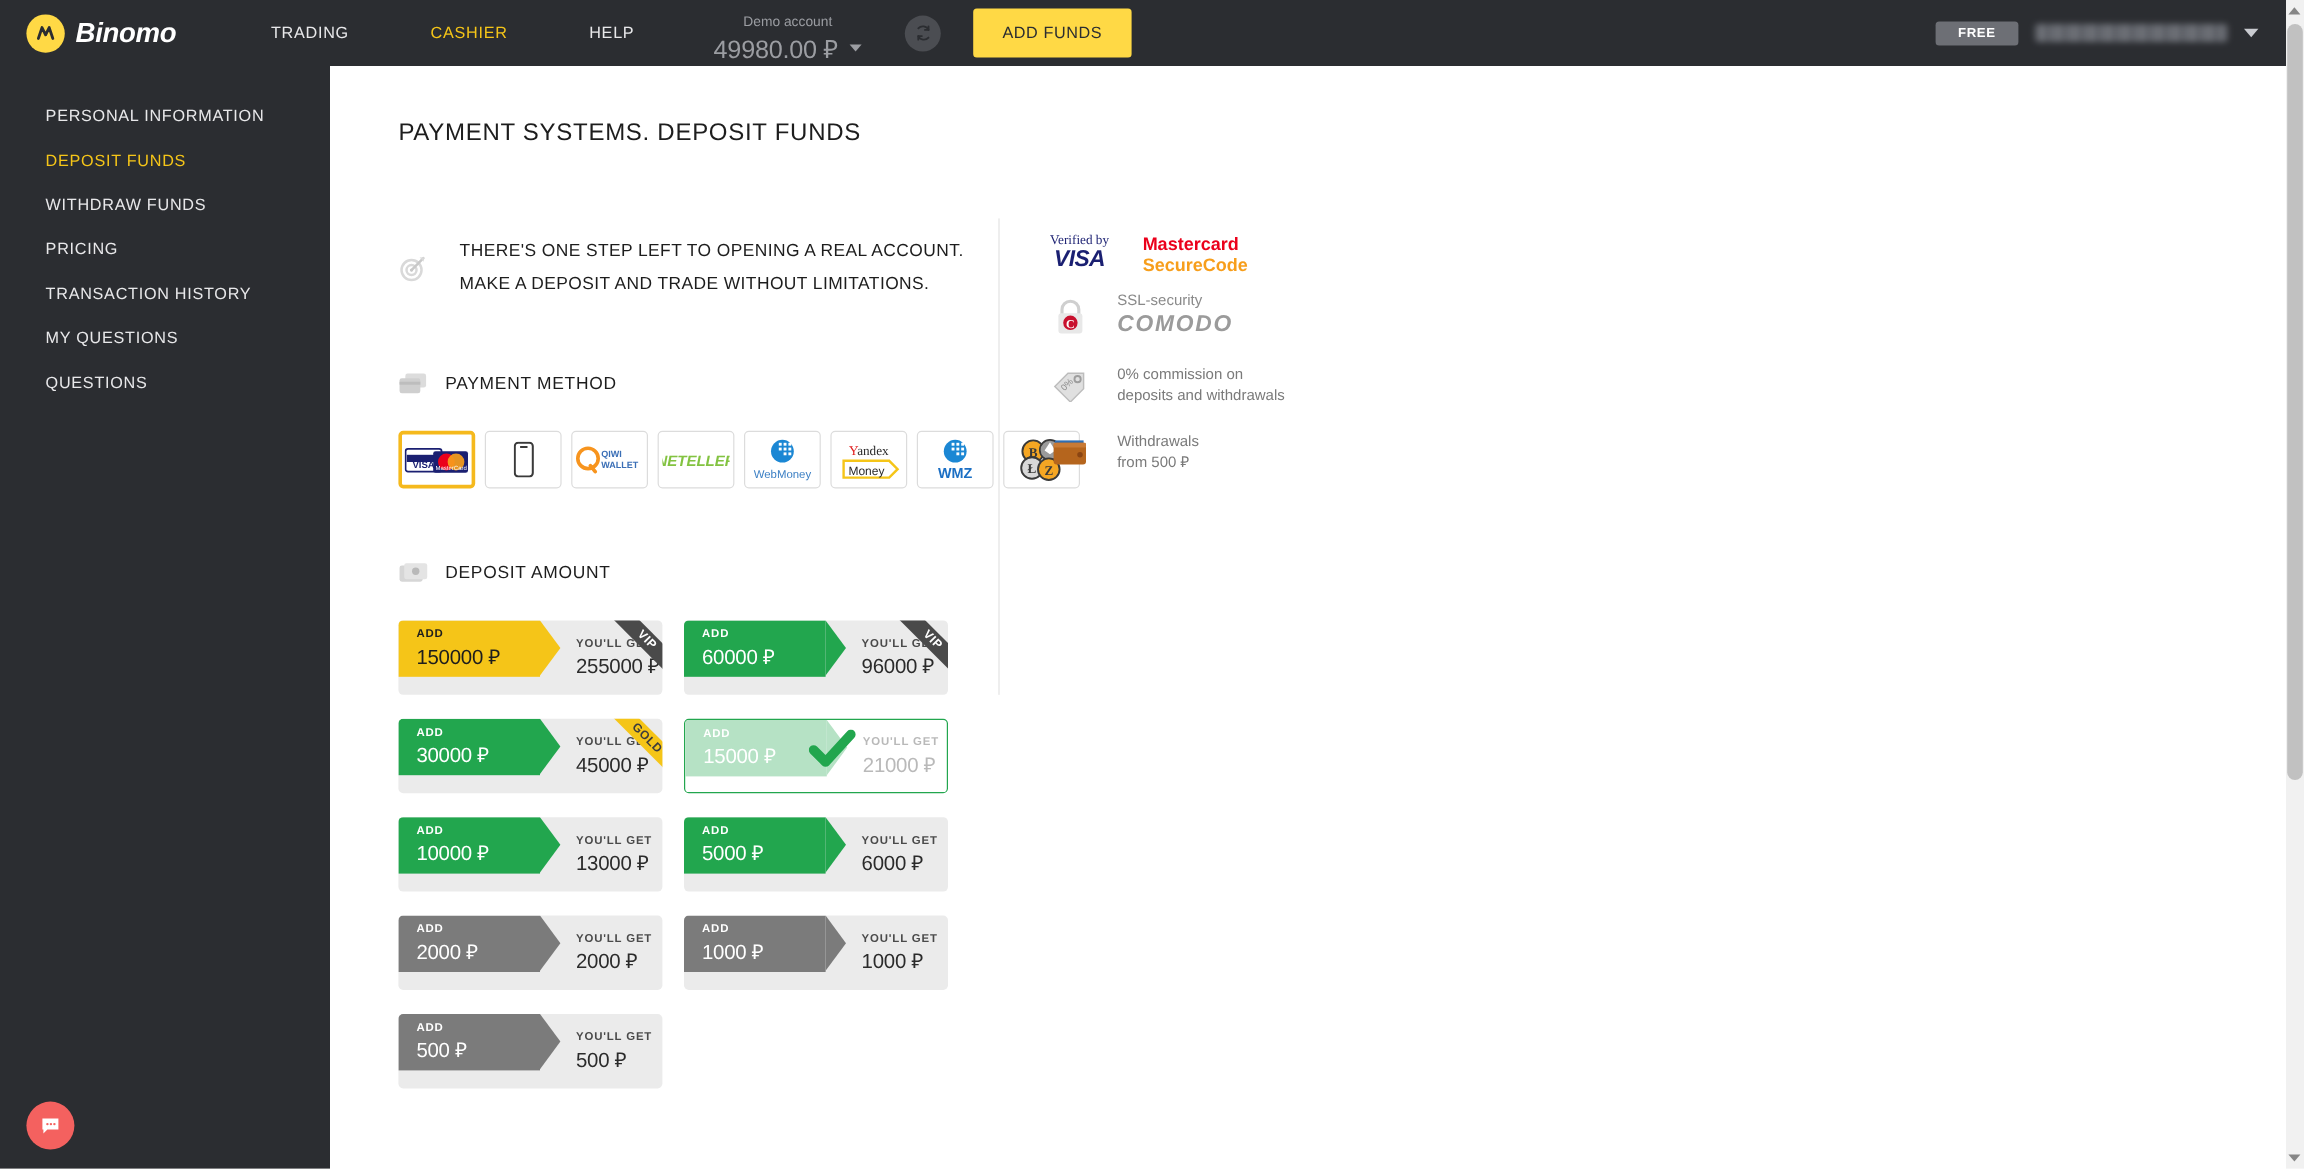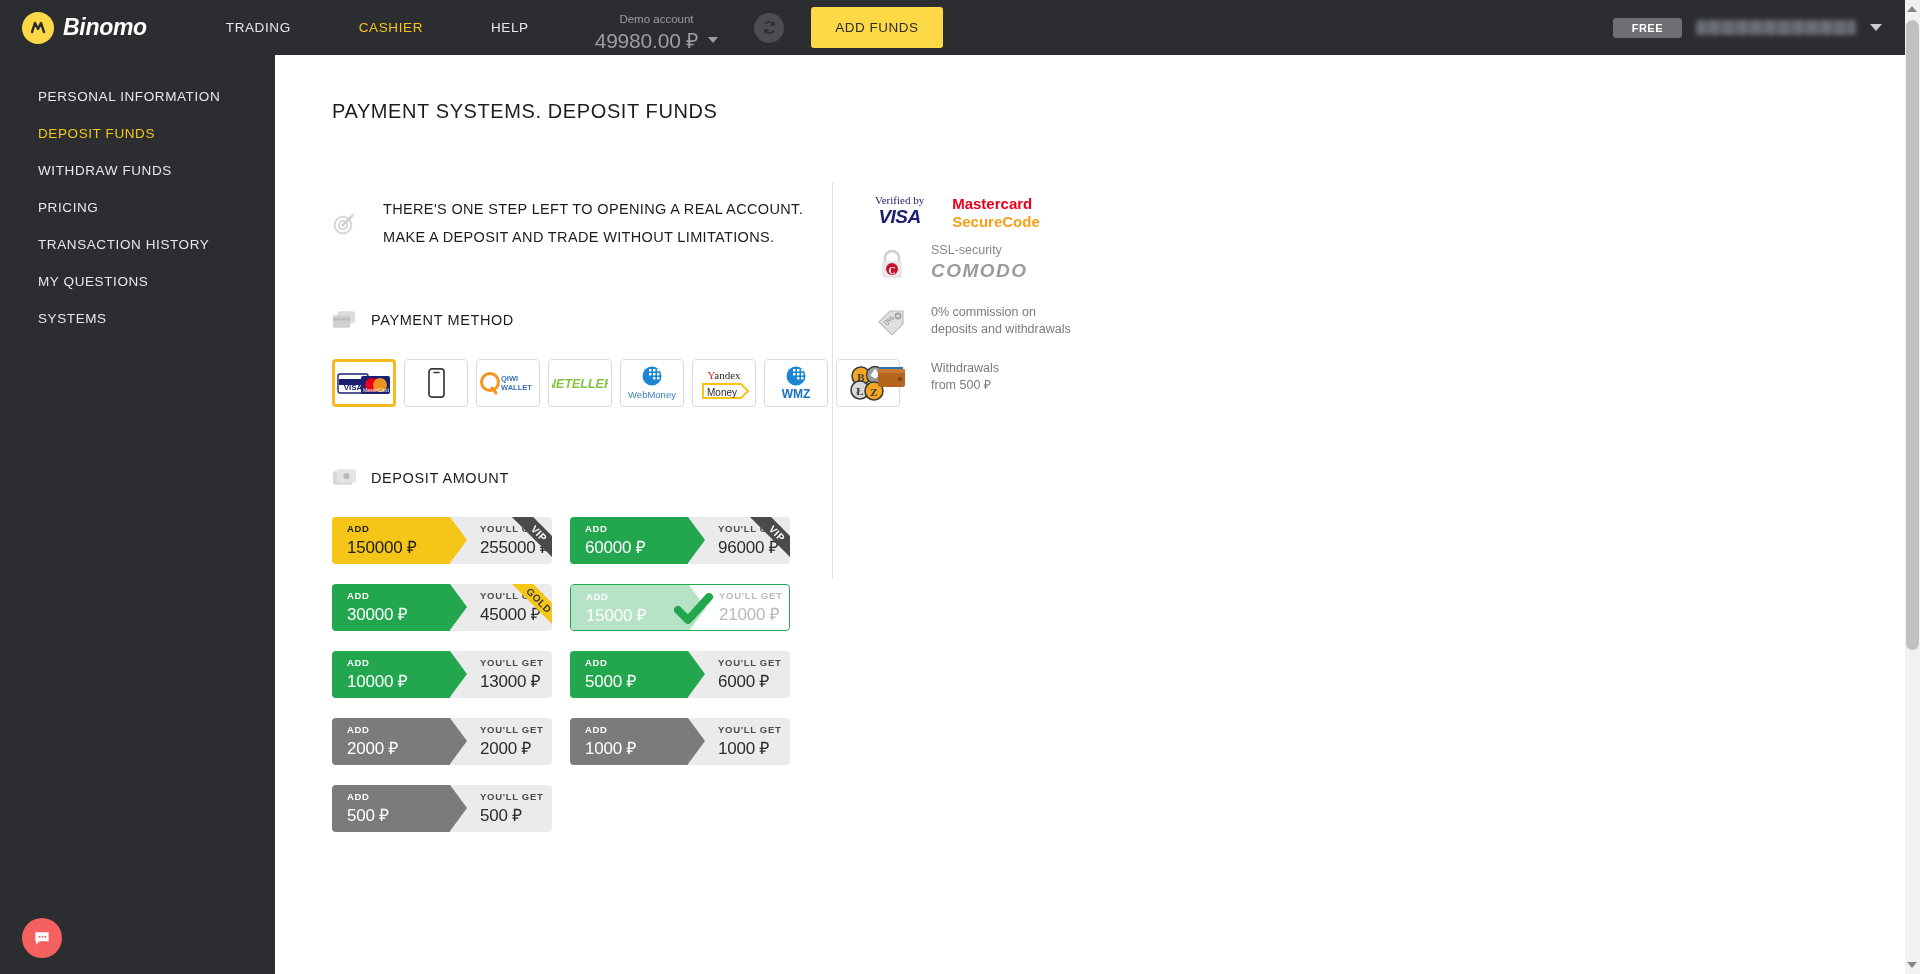--- a/index.html
+++ b/index.html
@@ -115,21 +115,21 @@
     background: #fff; cursor: pointer; overflow: hidden;
   }
   .pay-tile.selected { border: 3px solid #f5b91d; }
 
   
   .dep-head { margin-top: 60px; }
   .dep-grid {
     display: flex; flex-wrap: wrap; gap: 20px 18px; width: 580px; margin-top: 26px;
   }
   .dep-card {
-    position: relative; width: 220px; height: 47px;
+    position: relative; width: 220px; height: 62px;
     background: #ebebeb; border-radius: 4px; overflow: hidden;
     cursor: pointer; display: flex;
   }
   .dep-left {
     width: 118px; height: 47px; position: relative;
     display: flex; flex-direction: column; justify-content: center;
     padding-left: 15px; z-index: 2;
   }
   .dep-left::after {
     content: ""; position: absolute; right: -17px; top: 0;
@@ -259,21 +259,21 @@
   </div>
 </div>
 
 <div class="sidebar">
   <div class="side-item">PERSONAL INFORMATION</div>
   <div class="side-item active">DEPOSIT FUNDS</div>
   <div class="side-item">WITHDRAW FUNDS</div>
   <div class="side-item">PRICING</div>
   <div class="side-item">TRANSACTION HISTORY</div>
   <div class="side-item">MY QUESTIONS</div>
-  <div class="side-item">SYSTEMS</div>
+  <div class="side-item">QUESTIONS</div>
 
   <div class="chat-bubble">
     <svg width="20" height="20" viewBox="0 0 24 24">
       <path d="M4 5h16v11H9l-4 4v-4H4z" fill="#fff"></path>
       <circle cx="9" cy="10.5" r="1.2" fill="#f4615f"></circle>
       <circle cx="12.5" cy="10.5" r="1.2" fill="#f4615f"></circle>
       <circle cx="16" cy="10.5" r="1.2" fill="#f4615f"></circle>
     </svg>
   </div>
 </div>

